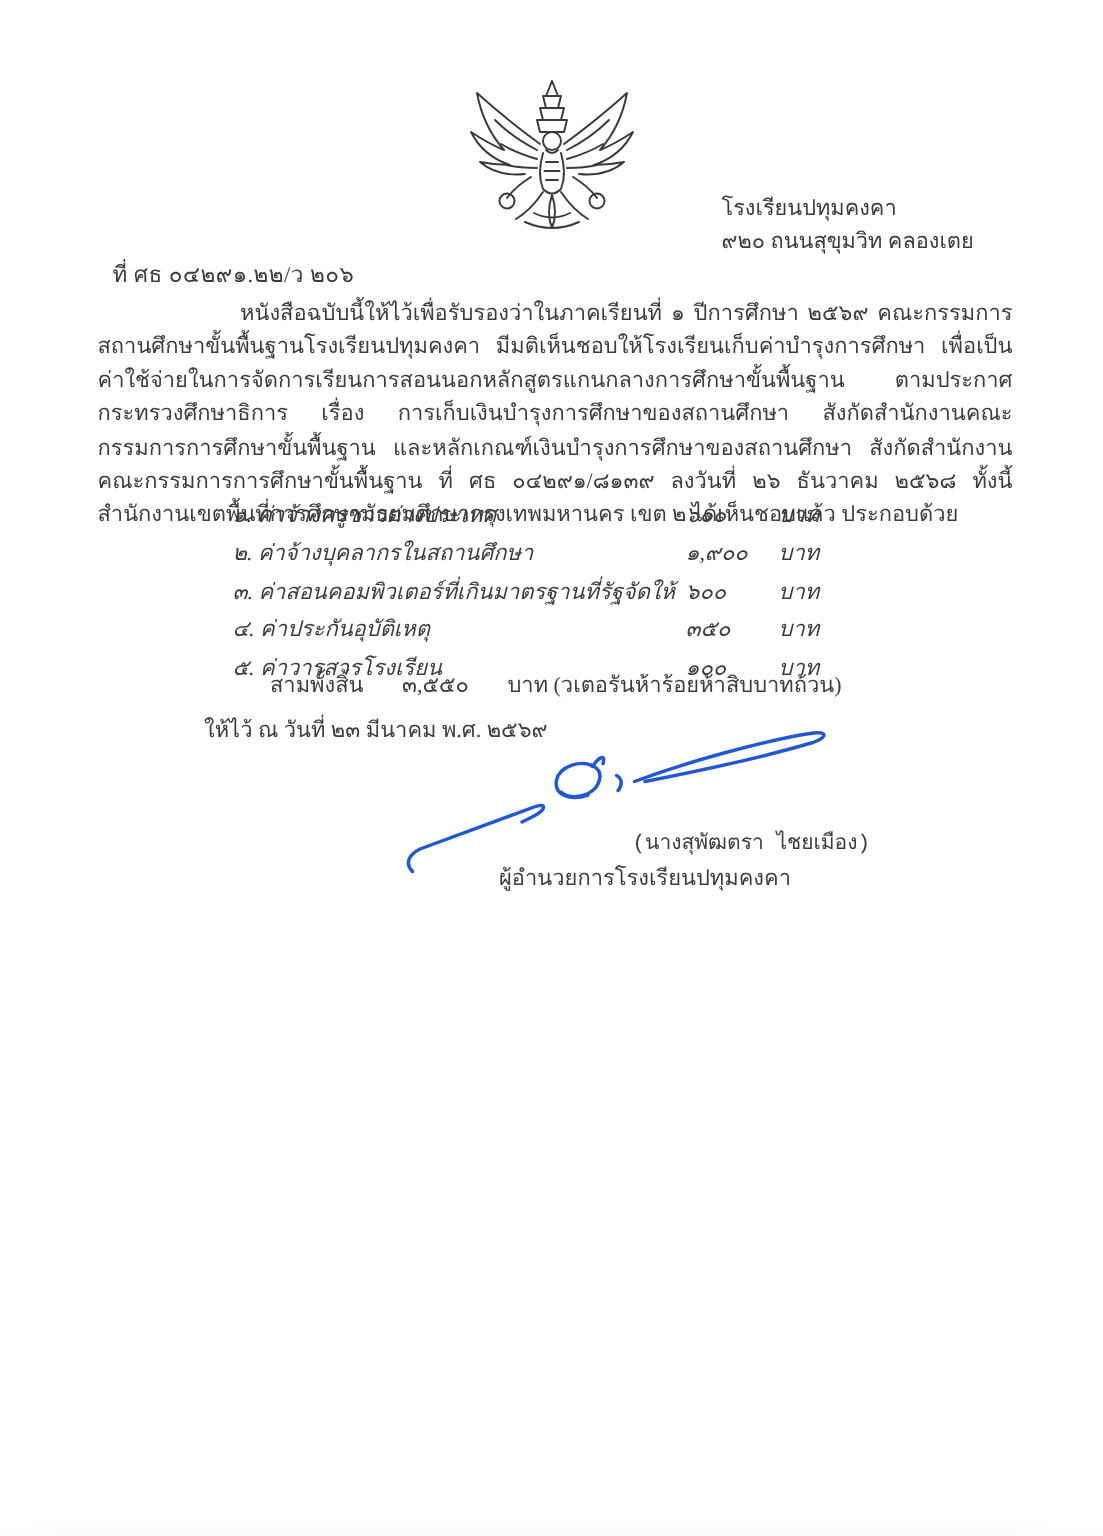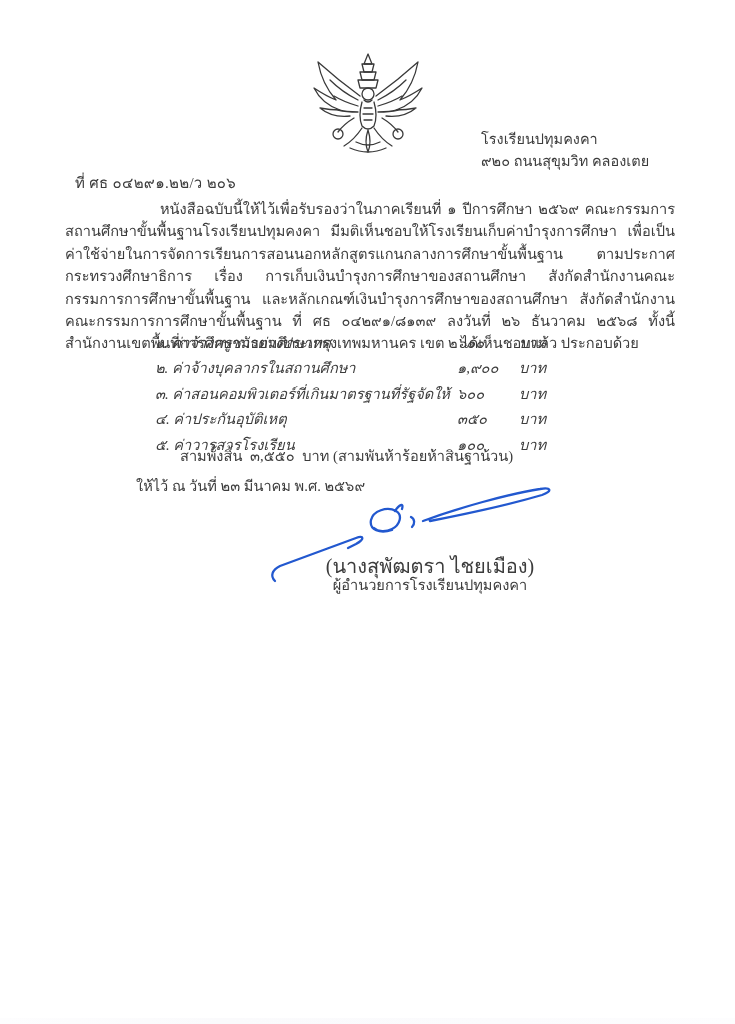--- a/index.html
+++ b/index.html
@@ -40,31 +40,31 @@
   .fee-row{
     display:flex;align-items:baseline;height:25.4px;font-style:italic;
   }
   .fee-label{flex:1 1 auto;white-space:nowrap;}
   .fee-amount{width:54px;white-space:nowrap;}
   .fee-unit{width:36px;margin-left:8px;white-space:nowrap;}
   .total-line{
     position:absolute;left:180px;top:444px;
     font-size:14.6px;white-space:nowrap;
   }
-  .total-line .amt{margin:0 4px;}
+  .total-line .amt{margin:0 22px;}
   .date-line{
     position:absolute;left:136px;top:474px;
     font-size:14.6px;white-space:nowrap;
   }
   .signature-svg{
     position:absolute;left:268px;top:486px;width:302px;height:102px;
   }
   .signer-name{
     position:absolute;left:280px;top:550px;width:300px;
-    text-align:center;font-size:20px;white-space:nowrap;
+    text-align:right;font-size:14px;white-space:nowrap;font-family:Liberation Mono, monospace;
   }
   .signer-title{
     position:absolute;left:280px;top:573px;width:300px;
     text-align:center;font-size:14.6px;white-space:nowrap;
   }
   .scan-edge{
     position:absolute;left:0;bottom:0;width:735px;height:6px;
     background:linear-gradient(90deg,#fdfdfe, #fafafc 30%, #fbfbfd 70%, #fdfdfe);
   }
 </style>
@@ -135,21 +135,21 @@
       <span class="fee-label"><span>๕.</span> <span>ค่าวารสารโรงเรียน</span></span>
       <span class="fee-amount">๑๐๐</span>
       <span class="fee-unit">บาท</span>
     </div>
   </div>
 
   <div class="total-line">
     <span>สามพั้งสิ้น</span>
     <span class="amt">๓,๕๕๐</span>
     <span>บาท</span>
-    <span>(สามพันห้าร้อยห้าสินฐาน้วน)</span>
+    <span>(วเตอรันห้าร้อยห้าสิบบาทถ้วน)</span>
   </div>
 
   <div class="date-line">ให้ไว้  ณ วันที่ ๒๓ มีนาคม พ.ศ. ๒๕๖๙</div>
 
   <svg class="signature-svg" viewBox="0 0 302 102" fill="none" stroke="#2258cf" stroke-width="2.3" stroke-linecap="round" stroke-linejoin="round">
 
     <path d="M7 95 C2 90 4 84 12 80 L88 52 C96 49 97 53 88 58 L80 62"></path>
 
     <path d="M124 44 C112 48 101 44 103 34 C105 25 119 20 128 25 C135 29 132 39 124 43 C118 46 110 46 106 42"></path>
     <path d="M127 25 C131 19 136 16 134 23"></path>

